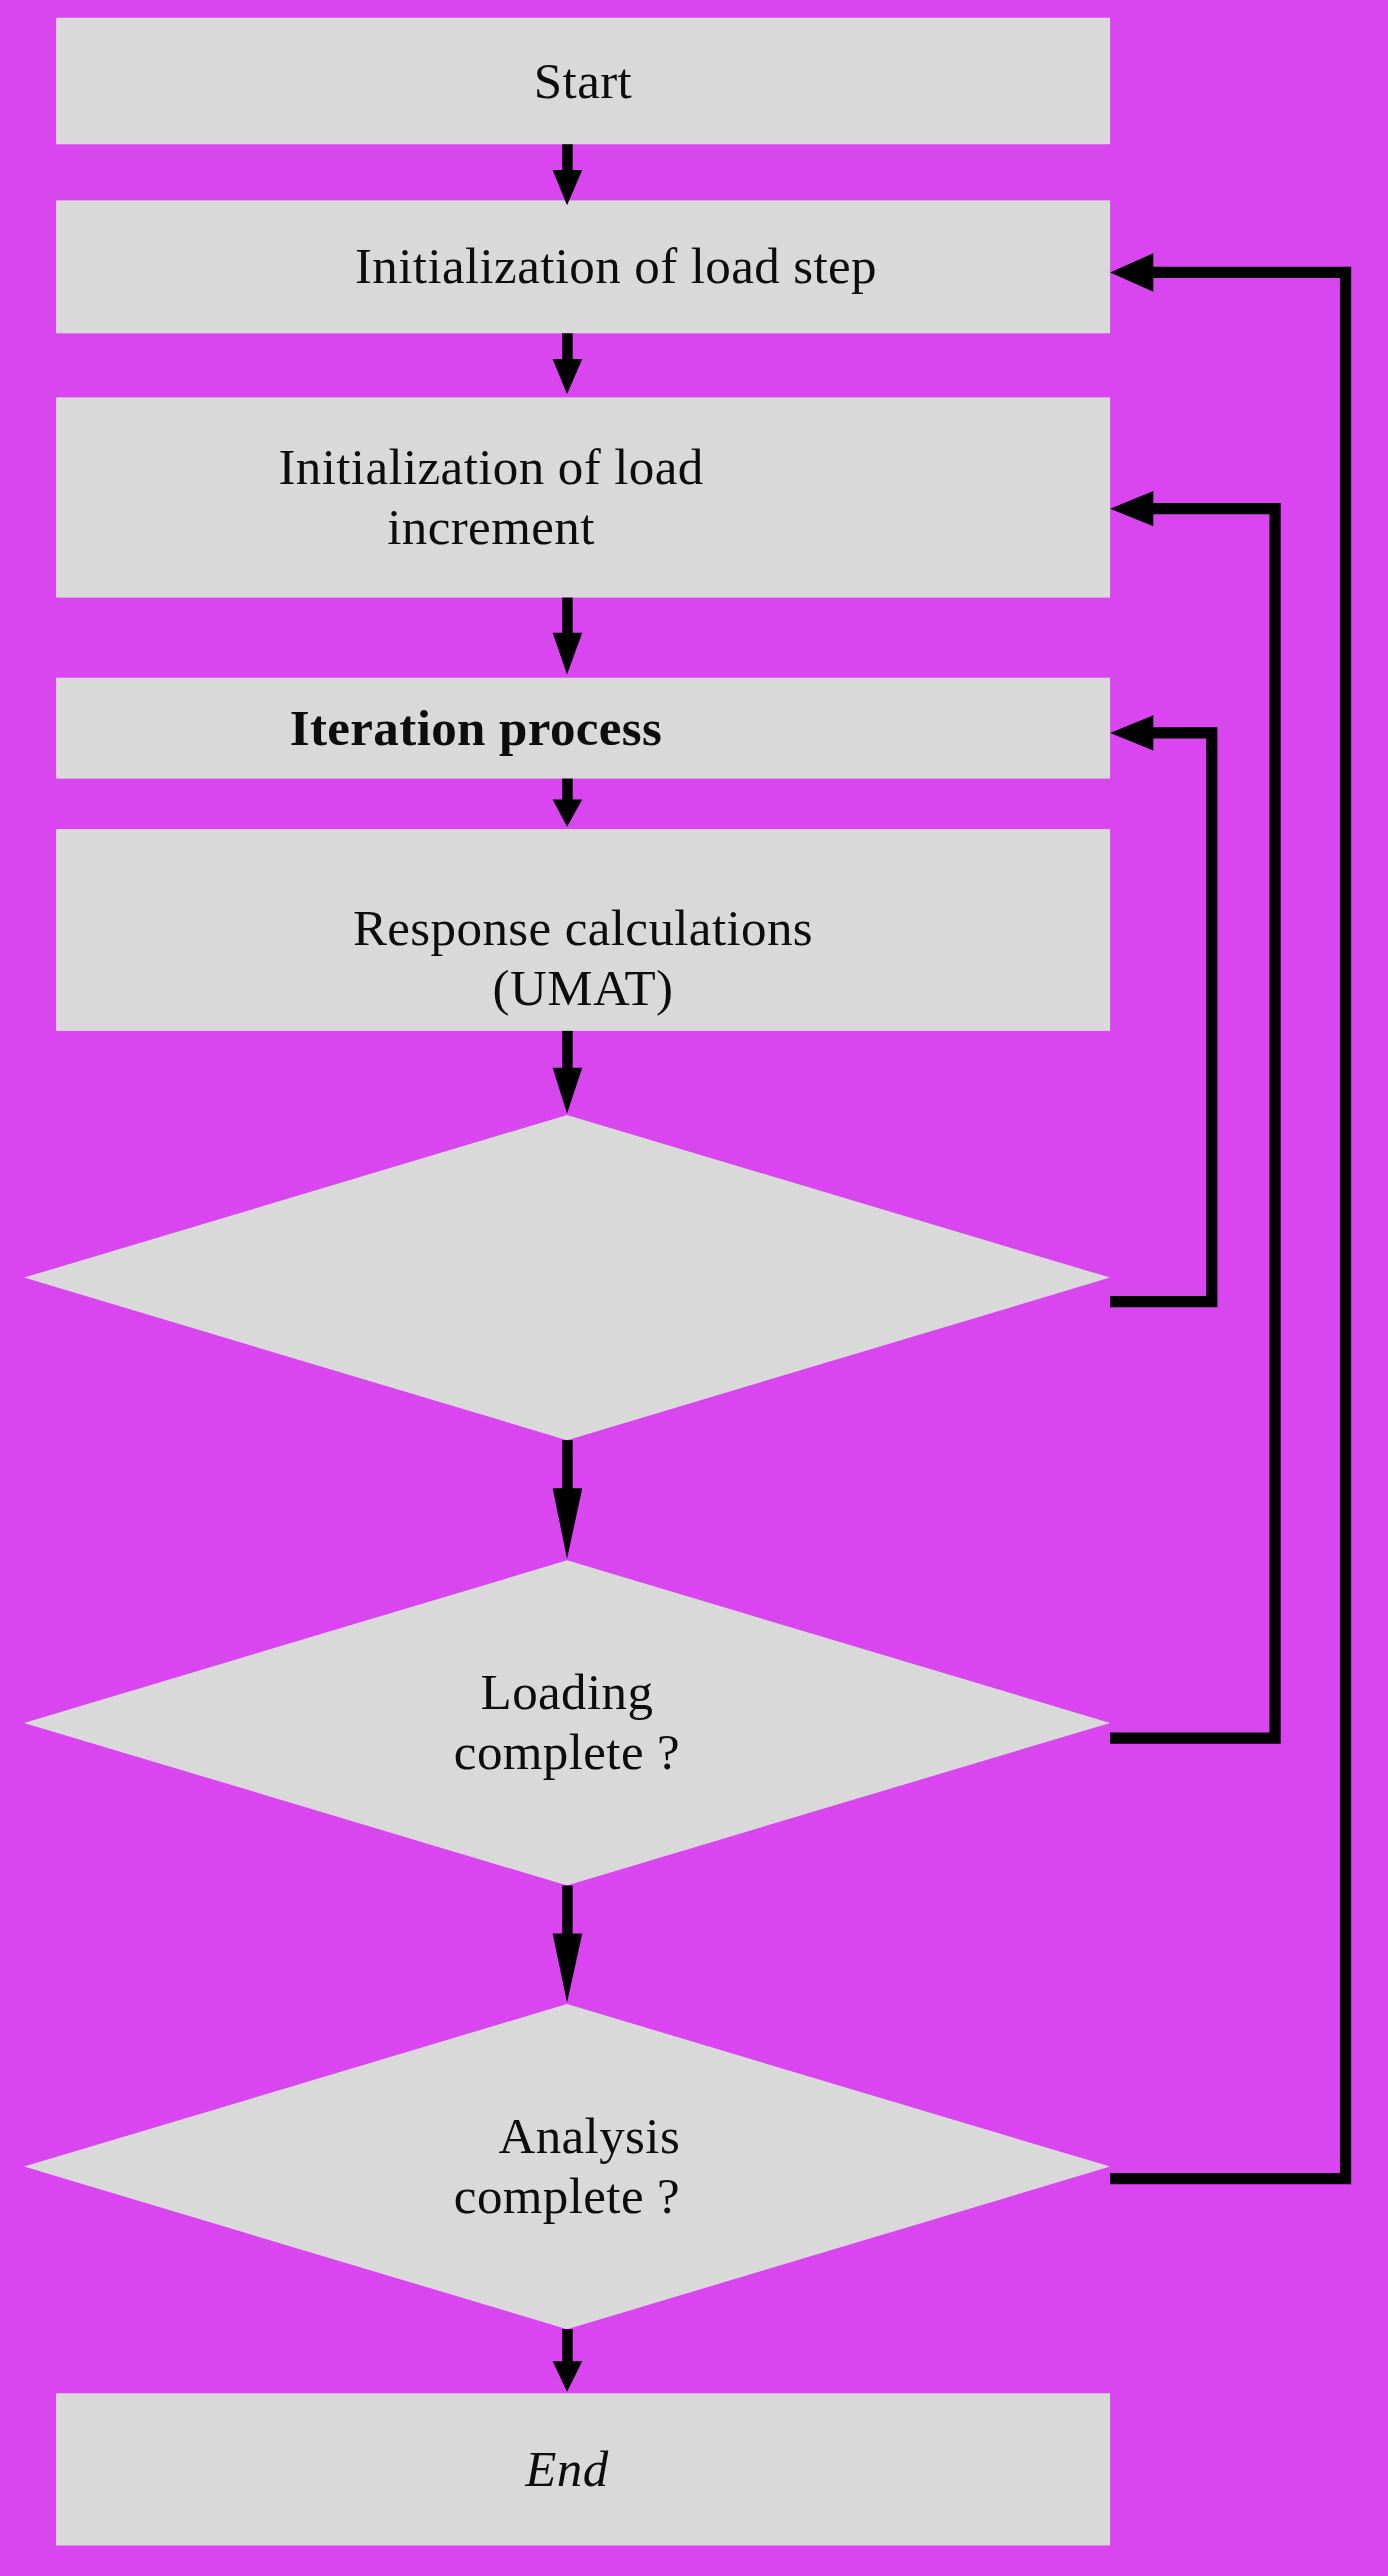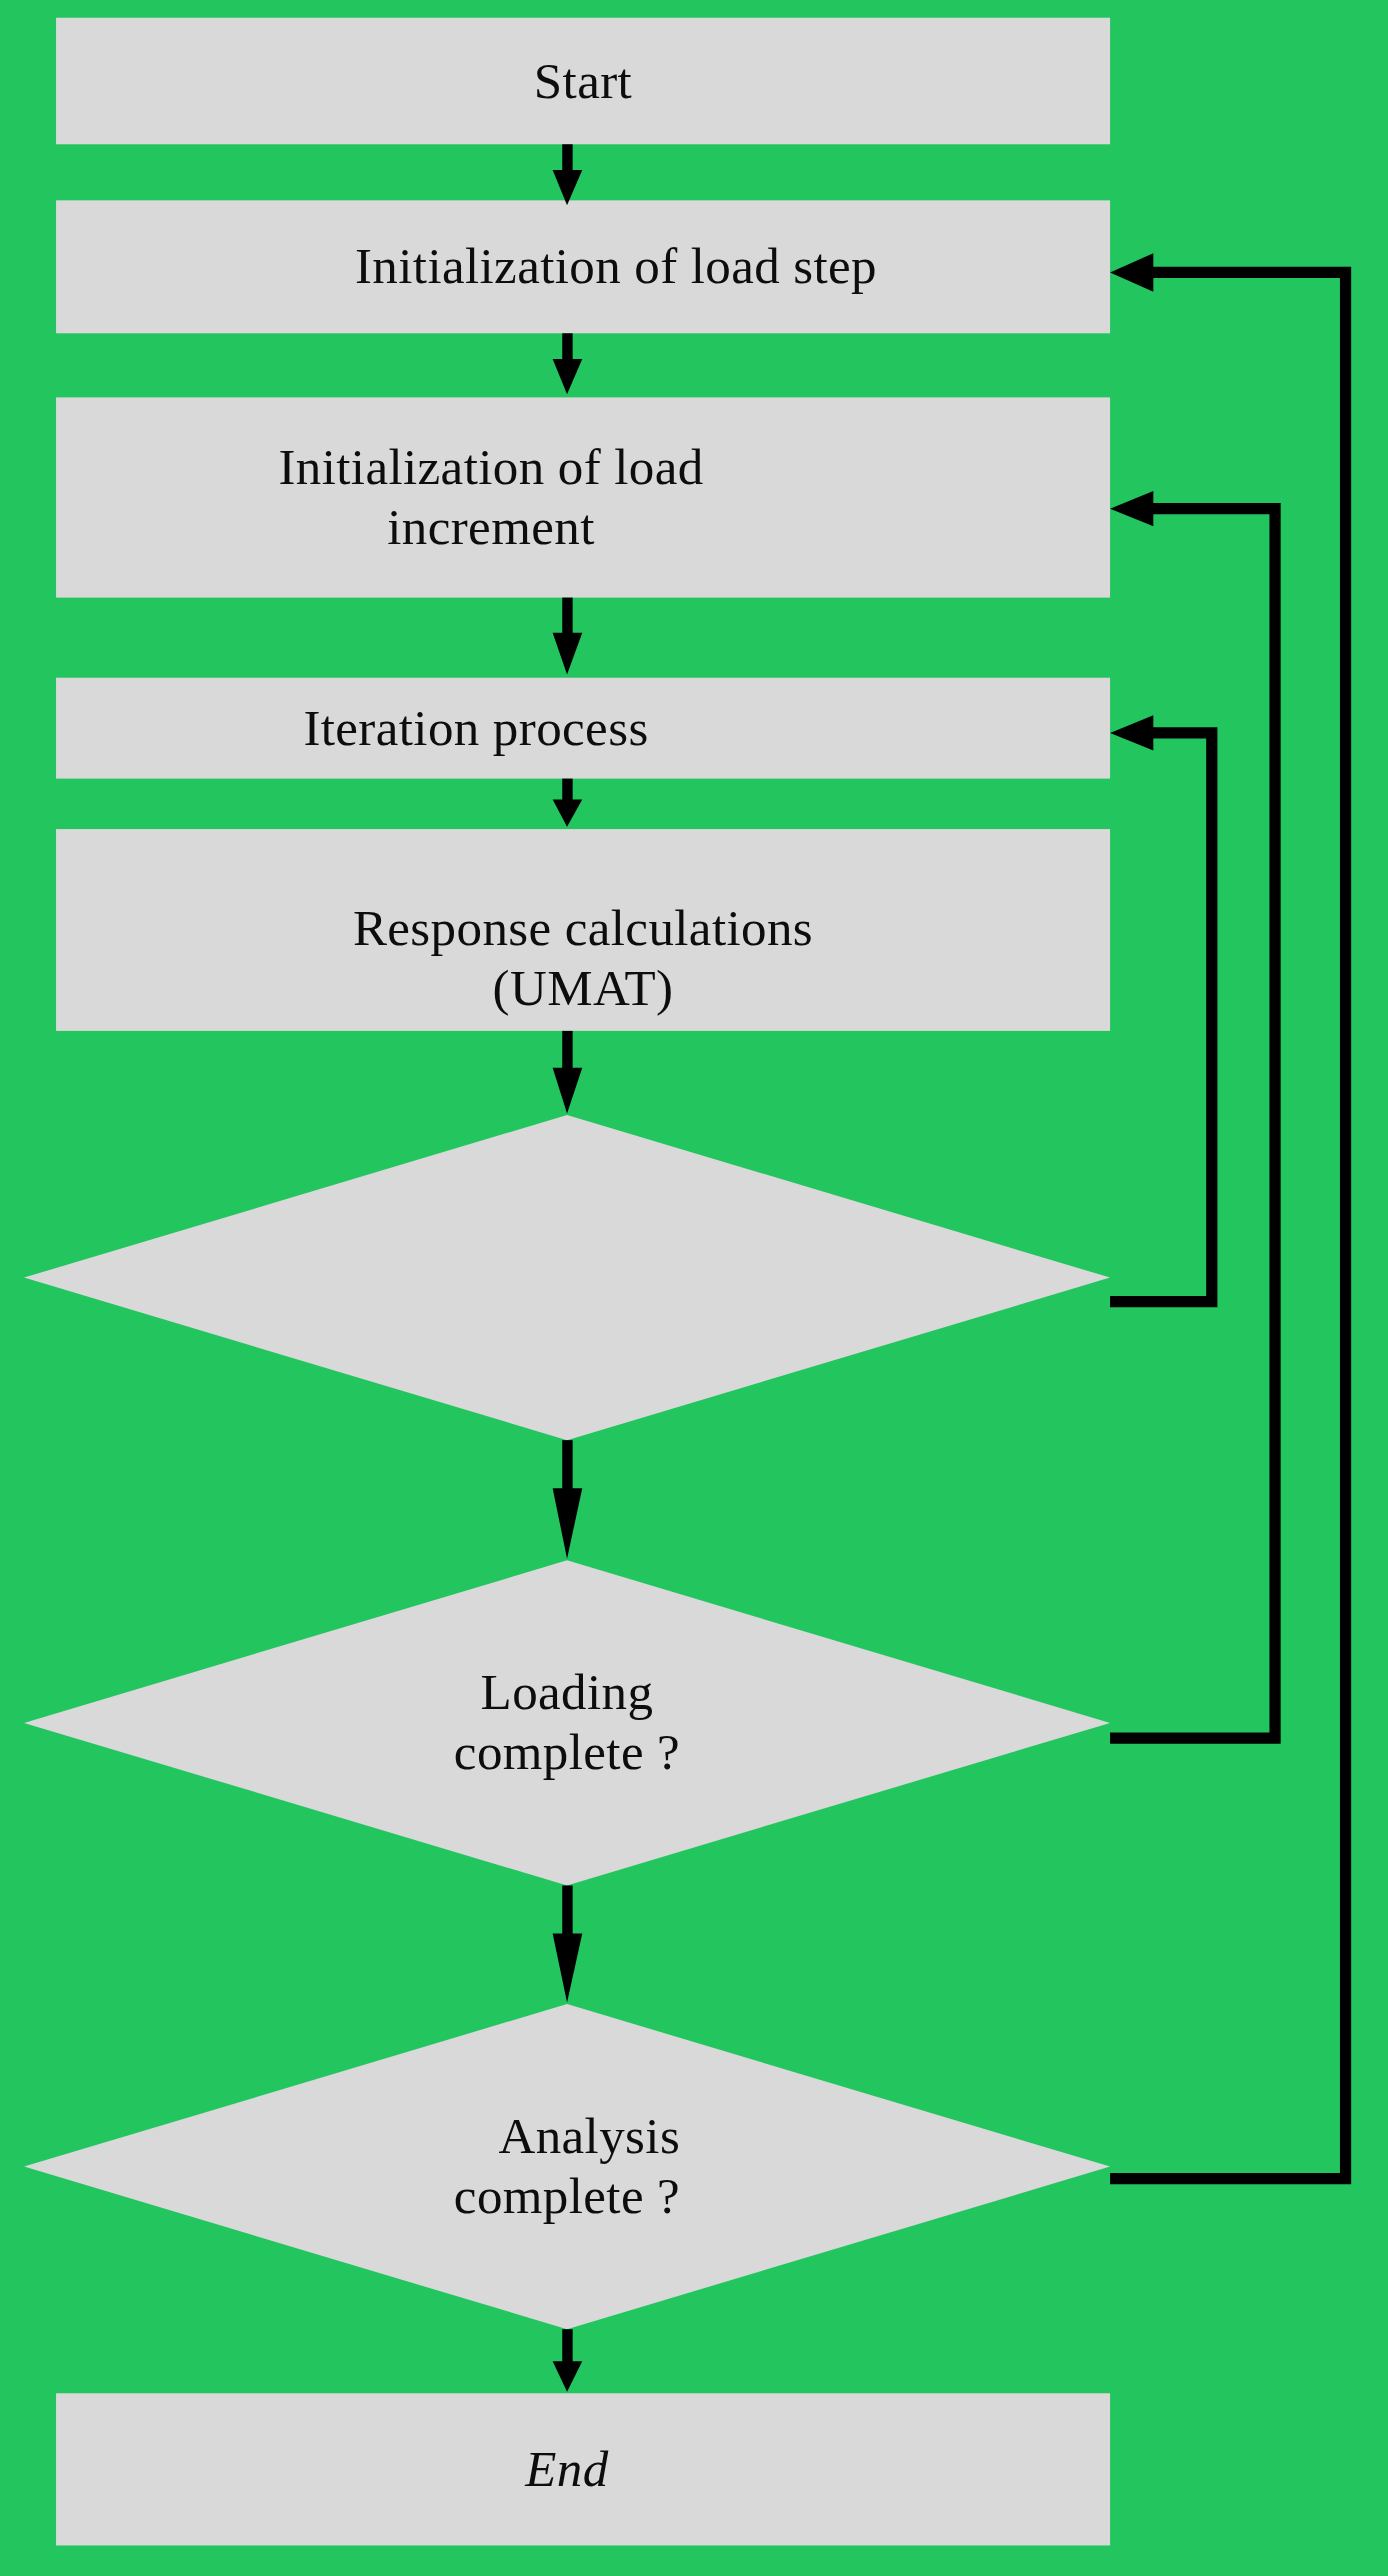--- a/index.html
+++ b/index.html
@@ -8,21 +8,21 @@
     padding: 0;
     background: #ffffff;
   }
   body {
     font-family: "Liberation Serif", "DejaVu Serif", serif;
   }
   #canvas {
     position: relative;
     width: 1388px;
     height: 2576px;
-    background: #22c55e;
+    background: #d946ef;
     overflow: hidden;
   }
   #flow-svg {
     position: absolute;
     left: 0;
     top: 0;
     width: 1388px;
     height: 2576px;
   }
   .node-label {
@@ -124,21 +124,21 @@
     <polygon points="1386,340 1440,316 1440,364" fill="#000000"></polygon>
   </svg>
 
   <div class="node-label" style="left:56px; top:17.6px; width:1054px; height:127px;">Start</div>
 
   <div class="node-label" style="left:56px; top:200px; width:1054px; height:133px;padding-left:33px;">Initialization of load step</div>
 
   <div class="node-label" style="left:56px; top:397px; width:870px; height:200px;">Initialization of load
 increment</div>
 
-  <div class="node-label" style="left:56px; top:678px; width:840px; height:101px;">Iteration process</div>
+  <div class="node-label" style="left:56px; top:678px; width:840px; height:101px;font-weight:bold;">Iteration process</div>
 
   <div class="node-label" style="left:56px; top:829px; width:1054px; height:258px;">Response calculations
 (UMAT)</div>
 
 
   <div class="node-label" style="left:56px; top:1602px; width:1022px; height:240px;">Loading
 complete ?</div>
 
   <div class="node-label" style="left:56px; top:2046px; width:1022px; height:240px;text-align:right;">Analysis
 complete ?</div>

